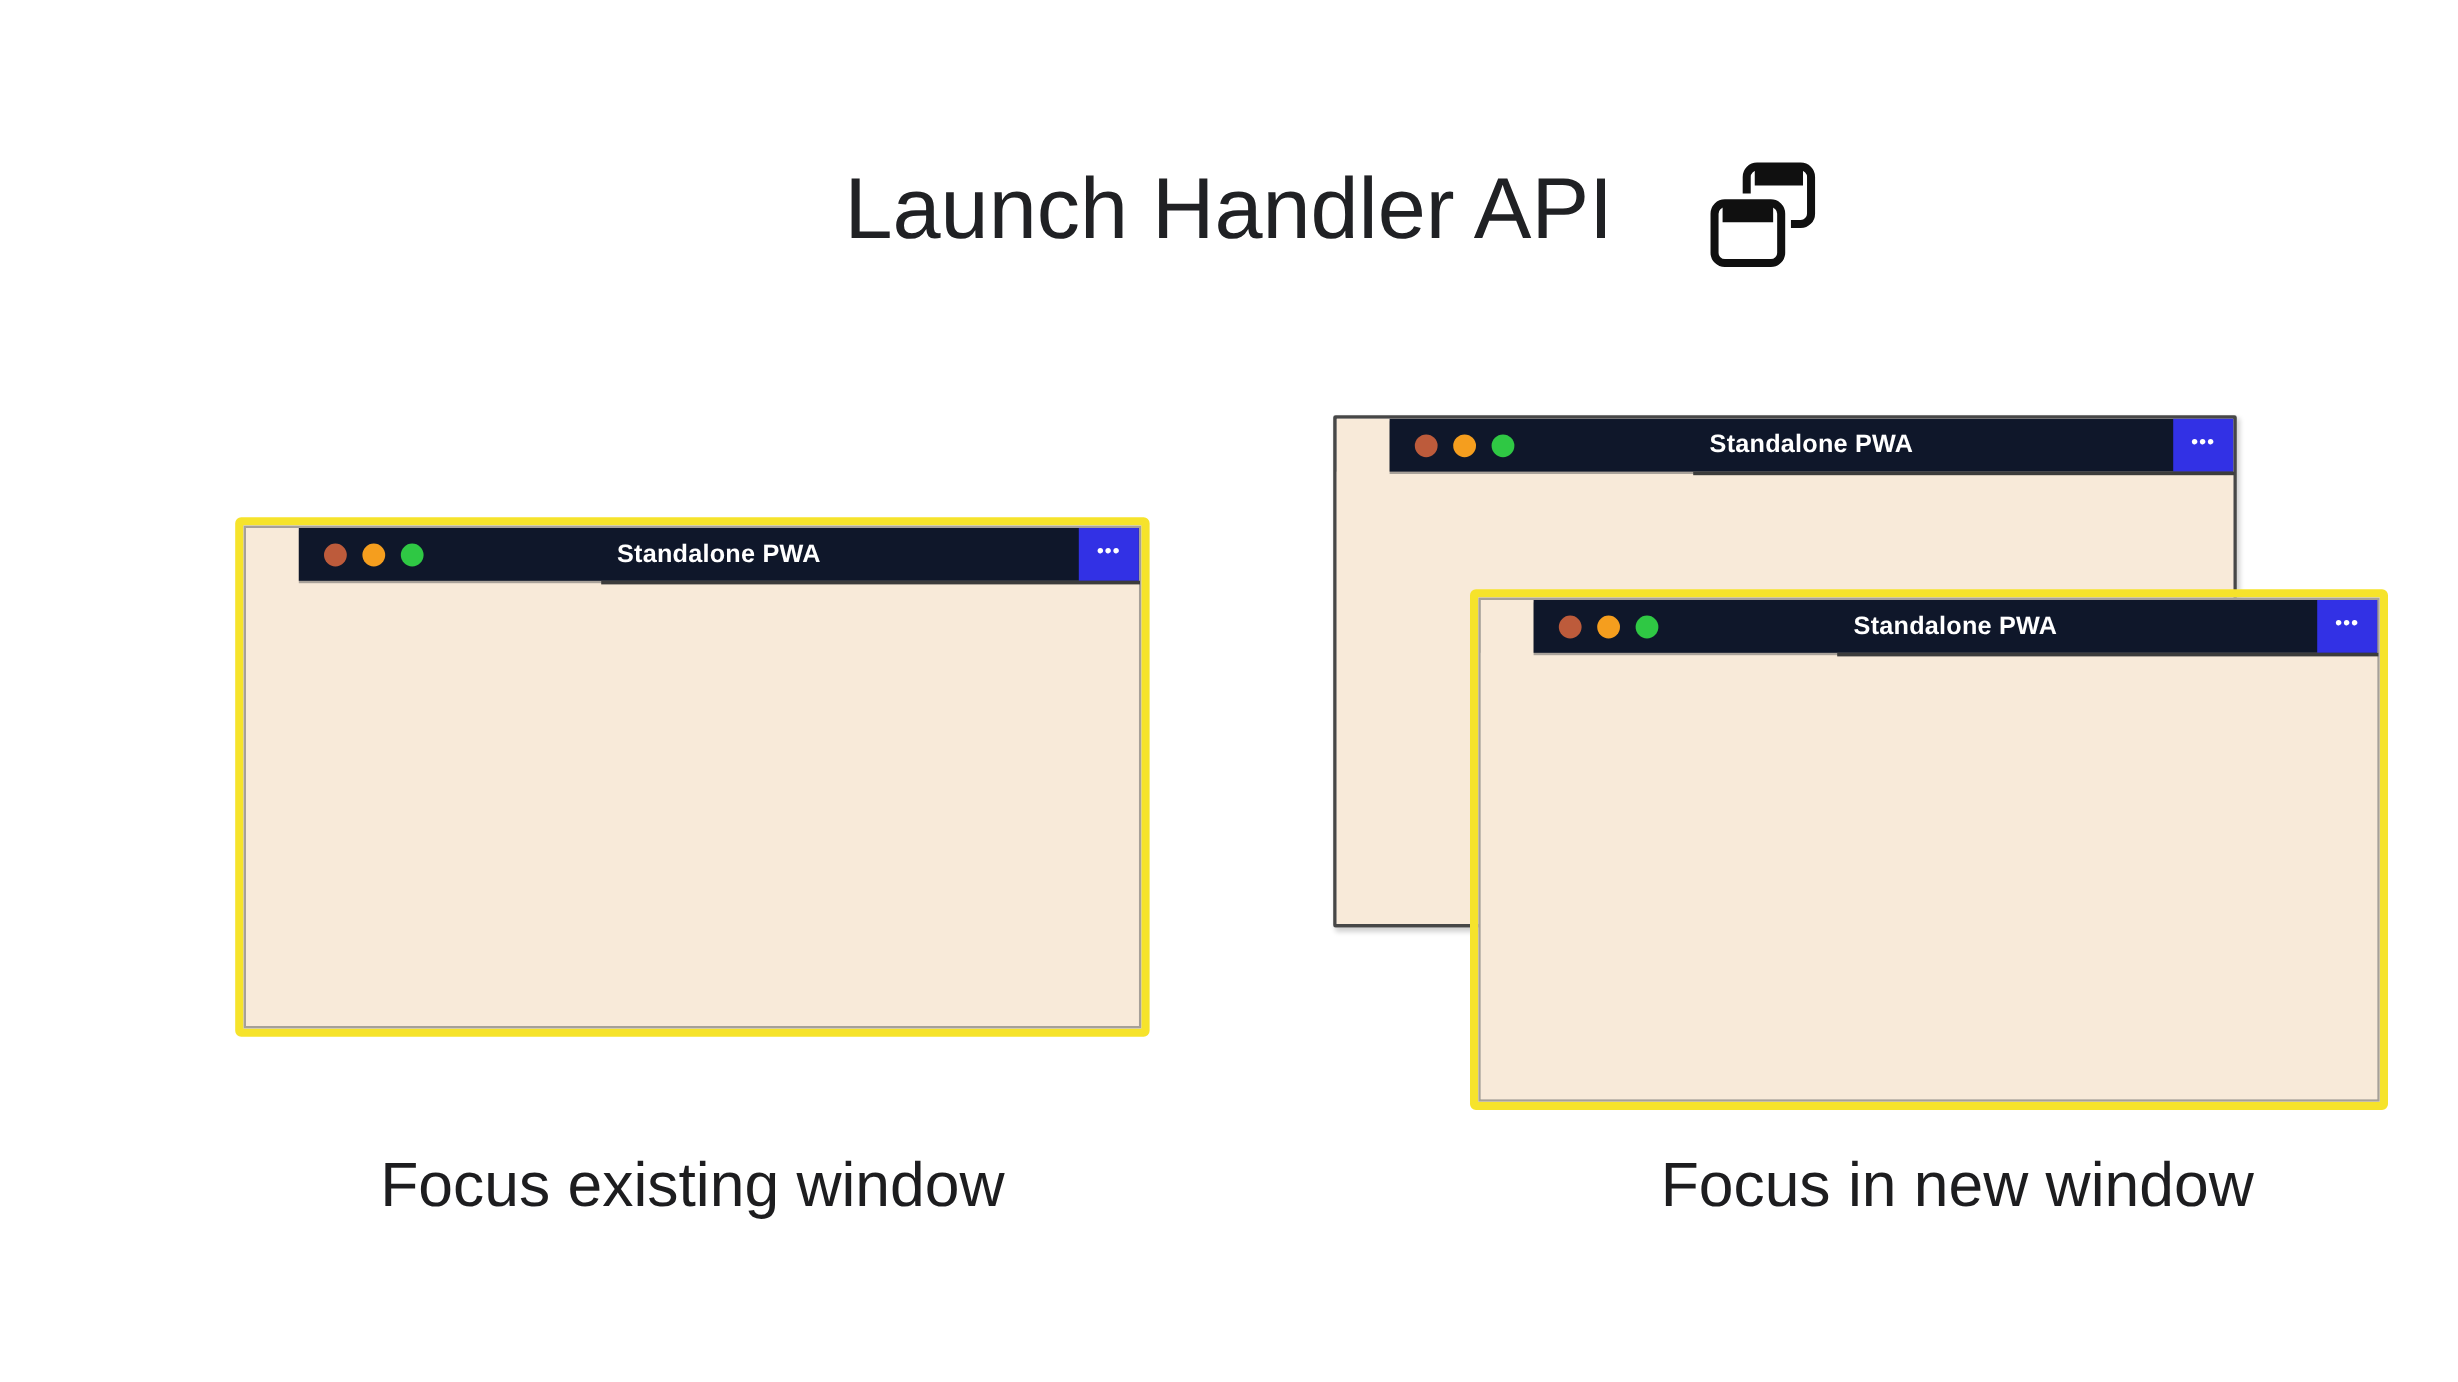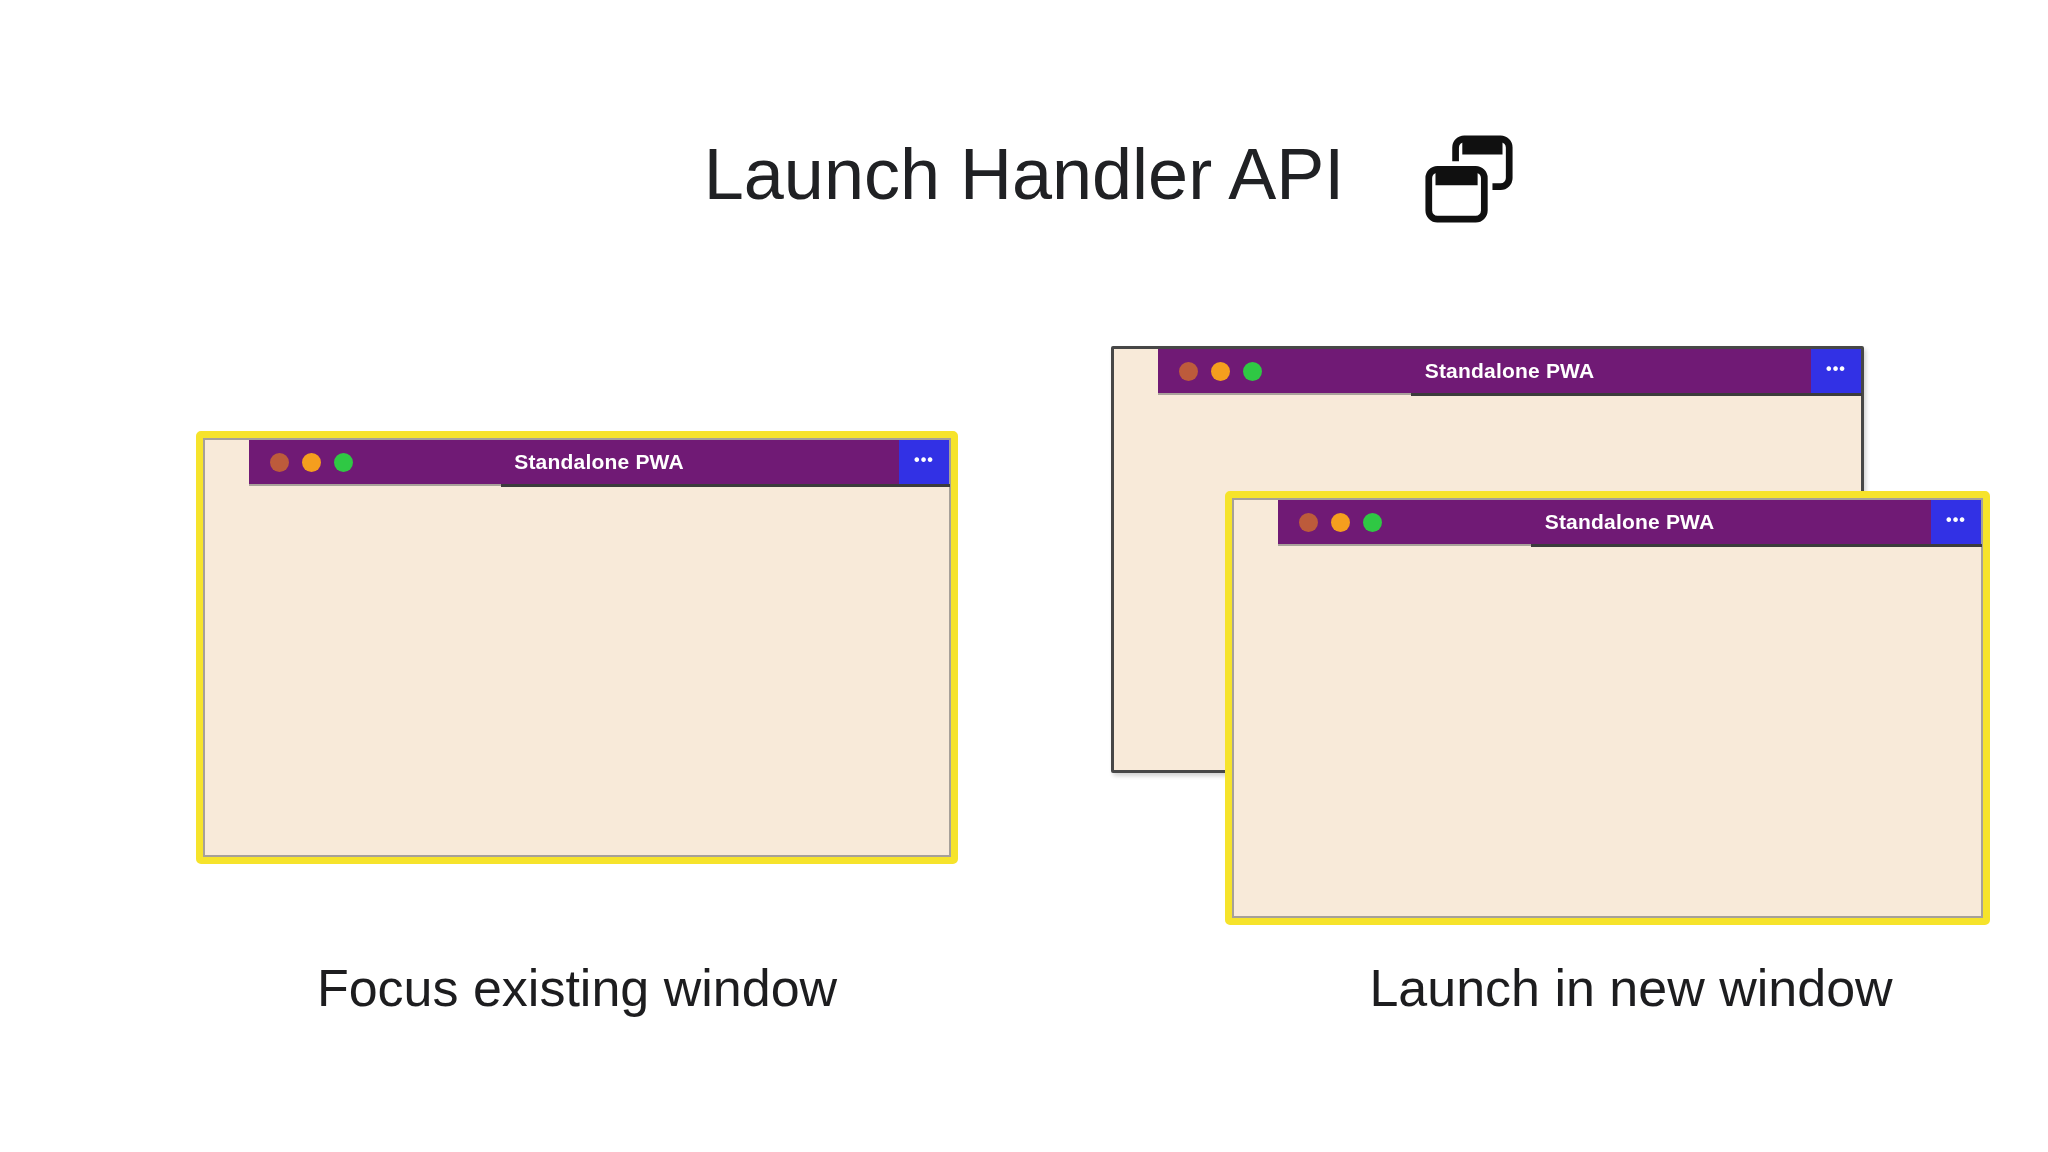--- a/index.html
+++ b/index.html
@@ -37,21 +37,21 @@
   }
   .win-inner {
     width: 100%; height: 100%;
     background: #f8ead9;
     display: flex; flex-direction: column;
   }
   .focus-ring .win-inner { border: 2px solid #a6a099; }
 
   .titlebar {
     flex: 0 0 44px; height: 44px;
-    background: #701a75;
+    background: #0f172a;
     position: relative;
     display: flex; align-items: center;
     box-shadow: 0 2px 0 0 #a9a29a;
     margin-left: 44px;
   }
   
   .titlebar::after {
     content: ""; position: absolute; left: 36%; right: -1px; bottom: -3px;
     height: 3px; background: #3c3c3c; z-index: 2;
   }
@@ -155,15 +155,15 @@
         <span class="win-title">Standalone PWA</span>
         <span class="menu-btn">
           <span class="glyph">•••</span>
         </span>
       </div>
       <div class="win-body"></div>
     </div>
   </div>
 
   <p id="caption-left" class="caption">Focus existing window</p>
-  <p id="caption-right" class="caption">Launch in new window</p>
+  <p id="caption-right" class="caption">Focus in new window</p>
 
 </div>
 
 </body></html>

